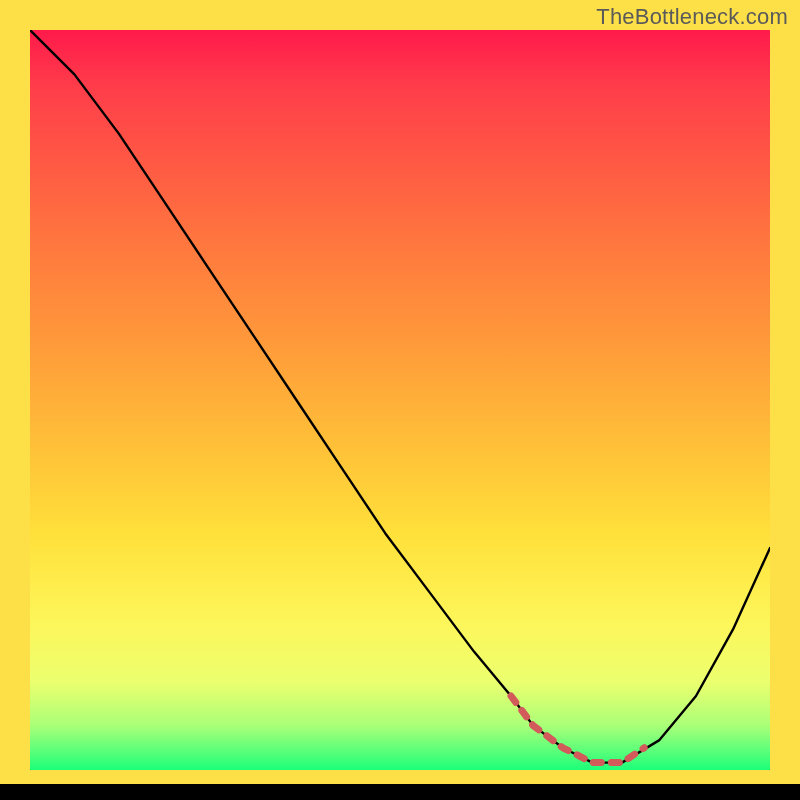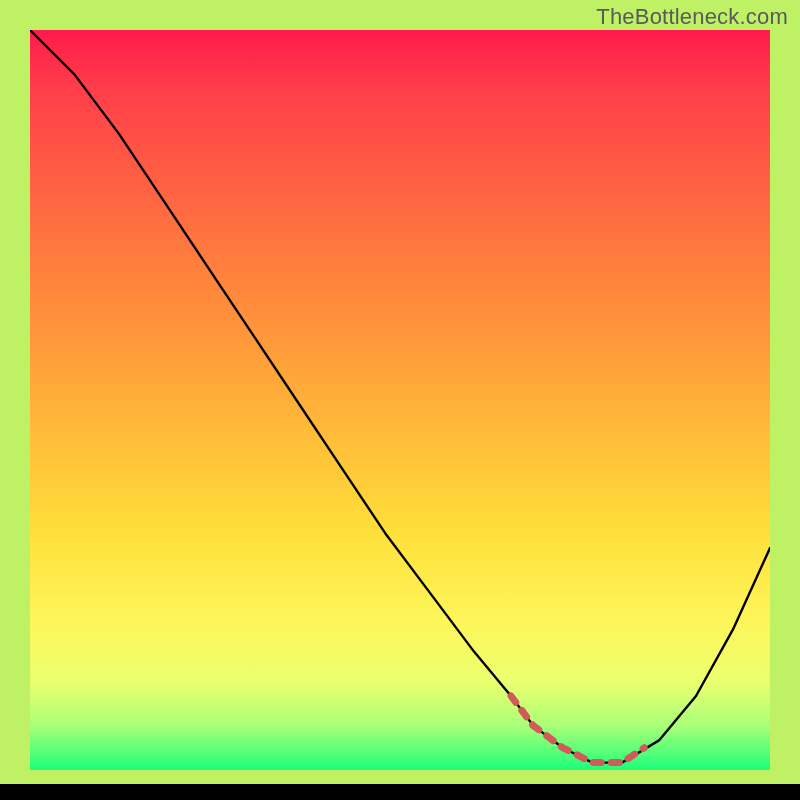--- a/index.html
+++ b/index.html
@@ -1,21 +1,21 @@
 <!DOCTYPE html>
 <html><head>
 <meta charset="utf-8">
 <style>
   * { margin: 0; padding: 0; box-sizing: border-box; }
   html, body { width: 800px; height: 800px; background: #000; overflow: hidden; }
   .container {
     position: relative;
     width: 800px;
     height: 784px;
-    background: #bef264;
+    background: #fde047;
   }
   .watermark {
     position: absolute;
     top: 4px;
     right: 12px;
     font-family: Arial, Helvetica, sans-serif;
     font-size: 22px;
     font-weight: 500;
     color: #5a5a5a;
     letter-spacing: 0.2px;

